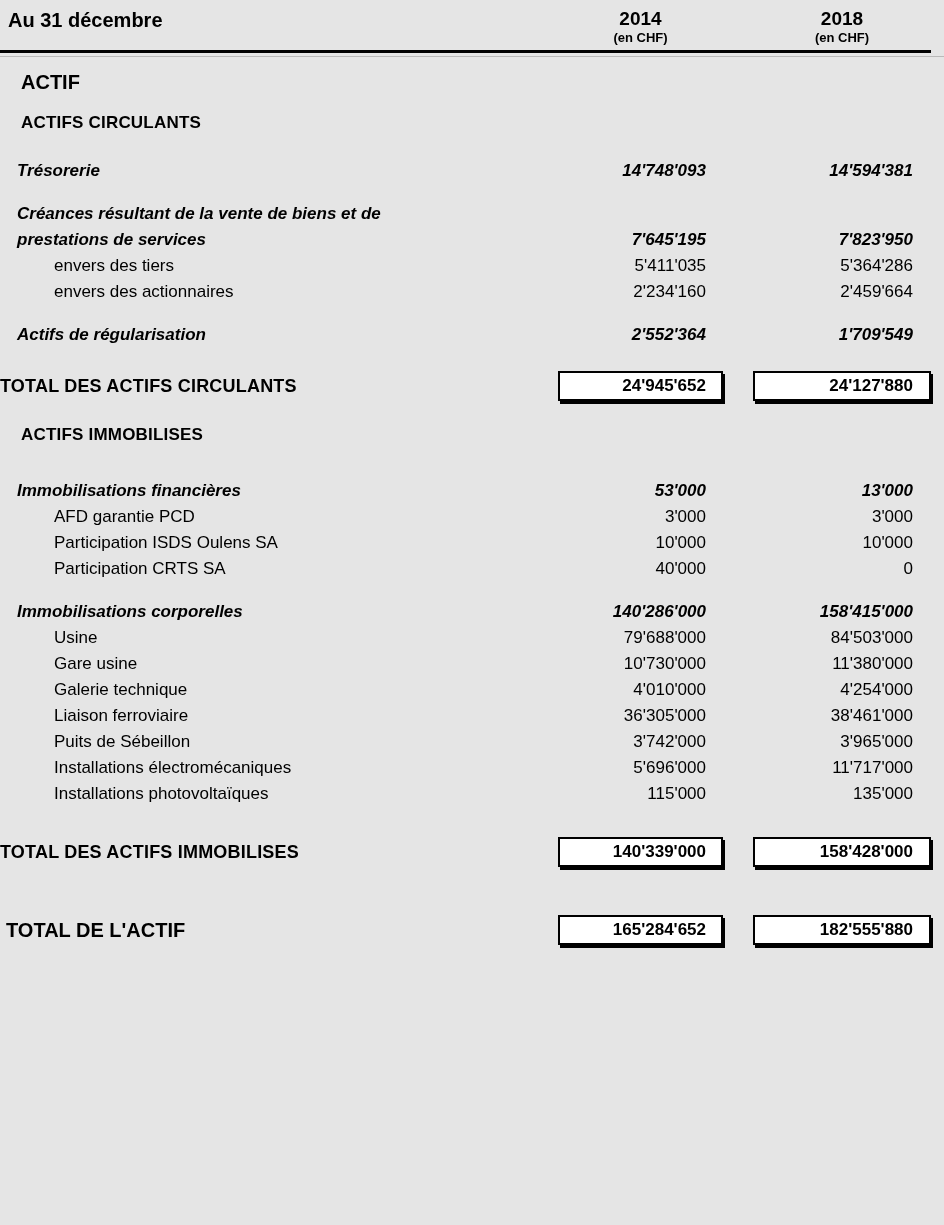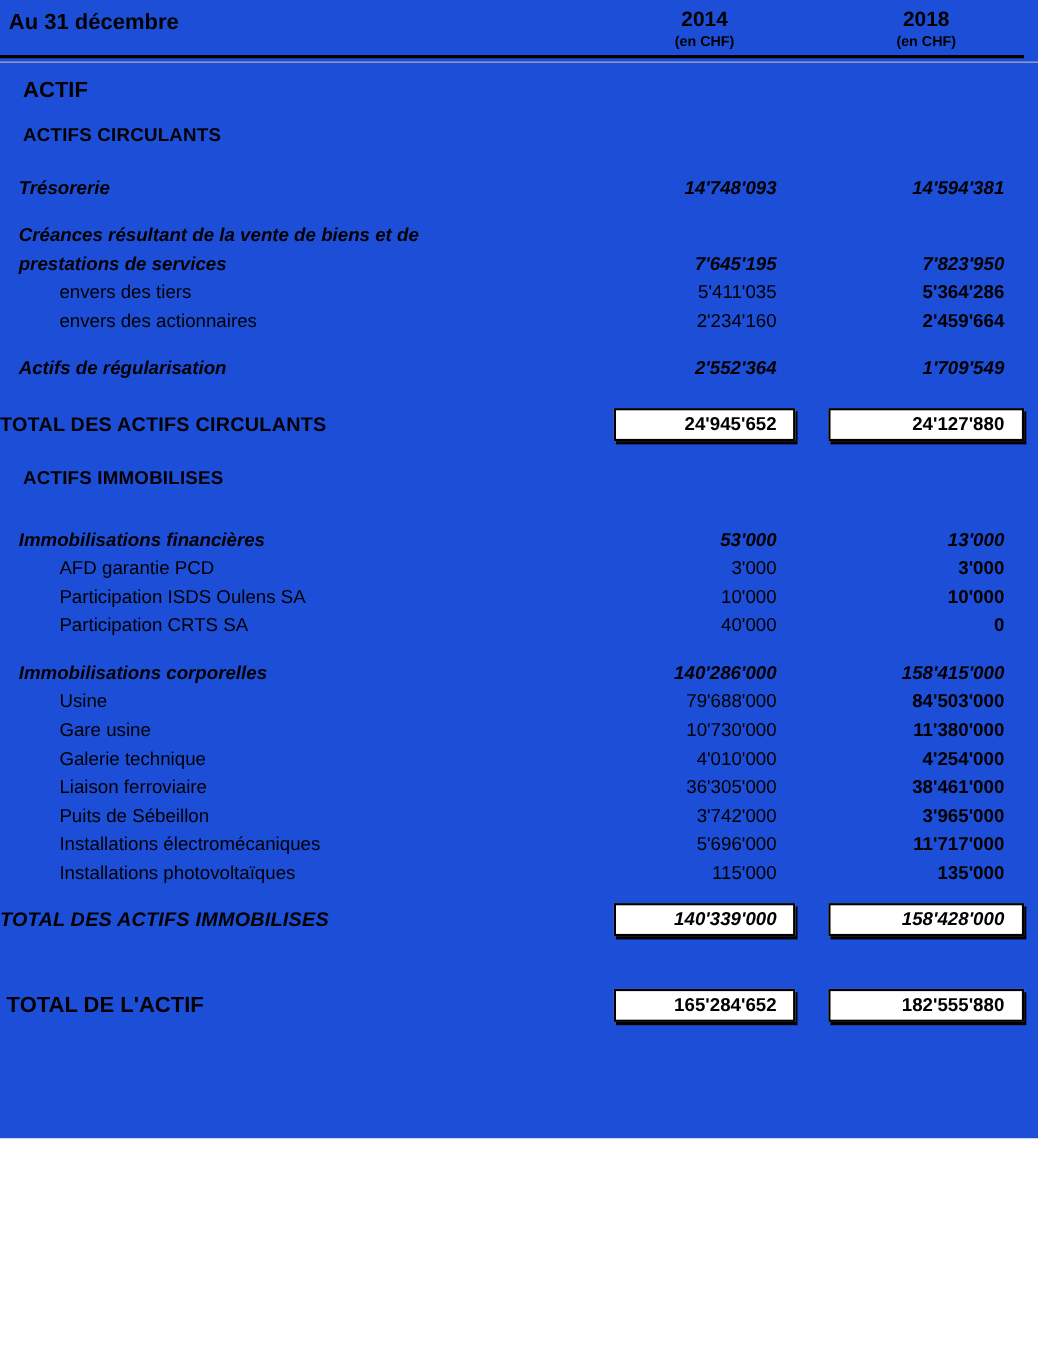--- a/index.html
+++ b/index.html
@@ -5,22 +5,22 @@
   html, body {
     margin: 0;
     padding: 0;
     background: #ffffff;
     color: #000;
     font-family: "Liberation Sans", "DejaVu Sans", sans-serif;
   }
   .page {
     position: relative;
     width: 944px;
-    height: 1035px;
-    background: #1d4ed8;
+    height: 1225px;
+    background: #e5e5e5;
     box-sizing: border-box;
     padding: 8px 13px 0 0;
     overflow: hidden;
   }
   
   .header {
     display: grid;
     grid-template-columns: 1fr 165px 30px 178px;
     align-items: start;
   }
@@ -47,21 +47,21 @@
   
   .row {
     display: grid;
     grid-template-columns: 1fr 165px 30px 178px;
     line-height: 26px;
     align-items: baseline;
   }
   .lbl { grid-column: 1; font-size: 17px; white-space: nowrap; }
   .val { text-align: right; font-size: 17px; }
   .v1 { grid-column: 2; padding-right: 17px; }
-  .v2 { grid-column: 4; padding-right: 18px; font-weight: bold; }
+  .v2 { grid-column: 4; padding-right: 18px; }
 
   .r-section    .lbl { font-size: 20px; font-weight: bold; padding-left: 7px; }
   .r-subsection .lbl { font-size: 17px; font-weight: bold; padding-left: 21px; letter-spacing: 0.2px; }
   .r-group      .lbl { padding-left: 17px; }
   .r-group .lbl, .r-group .val { font-weight: bold; font-style: italic; }
   .r-detail     .lbl { padding-left: 54px; }
   .r-total      .lbl { font-size: 18px; font-weight: bold; letter-spacing: 0.2px; }
   .r-grand      .lbl { font-size: 20px; font-weight: bold; padding-left: 6px; }
 
   
@@ -78,21 +78,21 @@
     text-align: right;
   }
   .boxval.v1 { padding-right: 15px; padding-left: 36px; }
   .boxval.v2 { padding-right: 16px; }
 
   
   .mt12 { margin-top: 12px; padding-left: 14px; }
   .mt15 { margin-top: 15px; }
   .mt17 { margin-top: 17px; }
   .mt19 { margin-top: 19px; }
-  .mt20 { margin-top: 12px; font-style: italic; }
+  .mt20 { margin-top: 28px; }
   .mt21 { margin-top: 21px; }
   .mt22 { margin-top: 22px; }
   .mt30 { margin-top: 30px; }
   .mt44 { margin-top: 44px; }
 </style>
 </head>
 <body>
 
 <div class="page">
 

